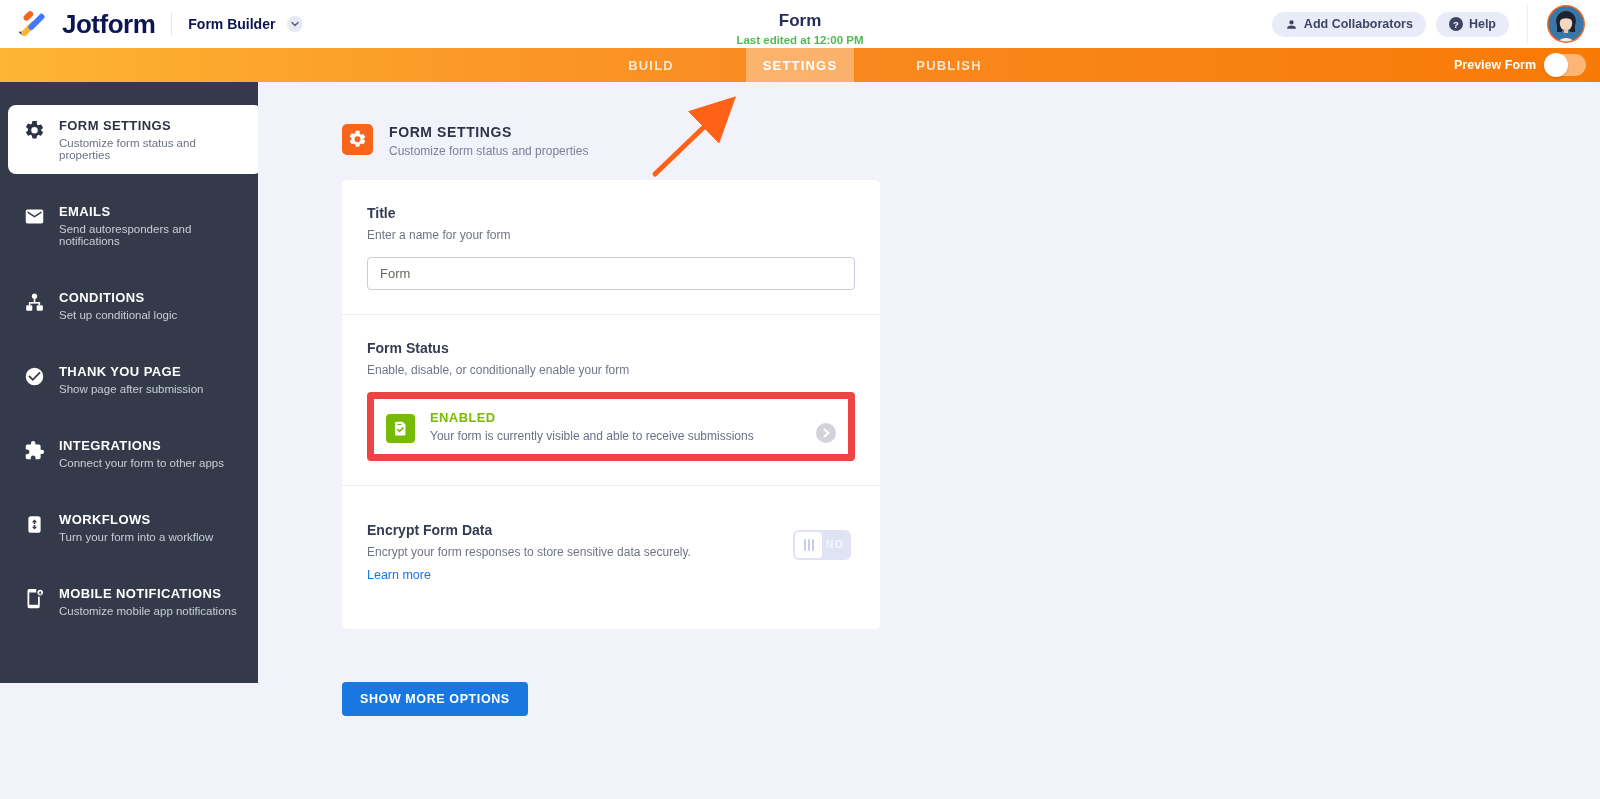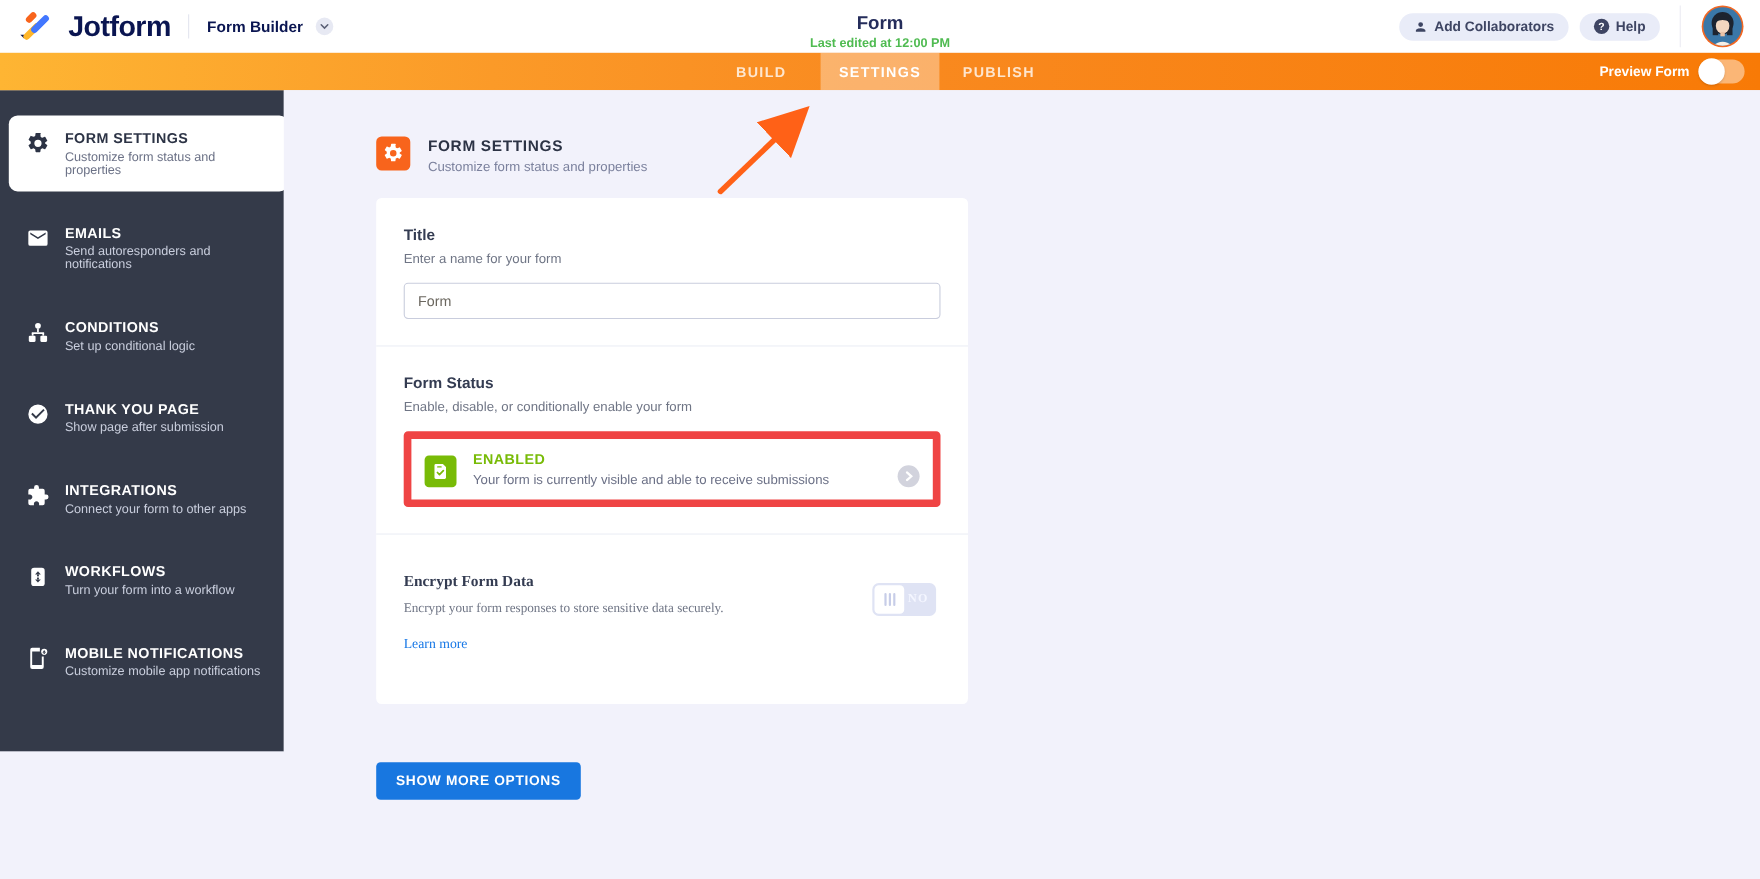--- a/index.html
+++ b/index.html
@@ -19,21 +19,21 @@
   .form-title { font-size:17px; font-weight:700; color:#252d5b; }
   .last-edited { font-size:11.5px; font-weight:600; color:#4fbb51; }
   .topbar-right { margin-left:auto; display:flex; align-items:center; gap:10px; padding-right:14px; }
   .pill { display:flex; align-items:center; gap:6px; background:#e9ecf8; border:none; border-radius:14px; height:25px; padding:0 13px; font-size:12.5px; font-weight:700; color:#3e4563; font-family:inherit; cursor:pointer; }
   .q-circle { width:14px; height:14px; border-radius:50%; background:#3e4563; color:#fff; font-size:9.5px; font-weight:700; display:flex; align-items:center; justify-content:center; }
   .right-divider { width:1px; height:38px; background:#ececf3; margin:0 8px; }
   .avatar { width:40px; height:40px; border-radius:50%; cursor:pointer; display:block; }
 
   
   .navbar { height:34px; background:linear-gradient(90deg,#feb533 0%,#fb9a28 28%,#f98a20 50%,#f87a06 100%); display:flex; align-items:center; position:relative; }
-  .nav-tabs { position:absolute; left:0; right:0; display:flex; justify-content:center; height:34px; }
+  .nav-tabs { position:absolute; left:0; right:0; display:flex; justify-content:center; height:34px;gap:41px; }
   .nav-tab { width:108px; height:34px; display:flex; align-items:center; justify-content:center; font-size:13px; font-weight:600; letter-spacing:1.2px; color:rgba(255,255,255,0.78); cursor:pointer; }
   .nav-tab.active { background:rgba(255,255,255,0.34); color:#fff; }
   .nav-right { margin-left:auto; display:flex; align-items:center; gap:8px; padding-right:14px; z-index:1; }
   .preview-label { color:#fff; font-size:12.5px; font-weight:600; }
   .toggle { width:42px; height:22px; border-radius:11px; background:rgba(255,255,255,0.45); position:relative; cursor:pointer; }
   .toggle .knob { position:absolute; left:0px; top:-1px; width:24px; height:24px; border-radius:50%; background:#fff; box-shadow:0 1px 2px rgba(0,0,0,.15); }
 
   
   .content { display:flex; height:601px; }
   .sidebar { width:258px; background:#343a49; flex-shrink:0; padding-top:23px; }
@@ -62,21 +62,21 @@
   .text-input { width:100%; height:33px; border:1px solid #c9cddd; border-radius:4px; padding:0 12px; font-size:13px; color:#6b675f; font-family:inherit; background:#fff; outline:none; }
 
   .status-box { border:7px solid #ef4444; border-radius:4px; padding:11px 12px; display:flex; align-items:flex-end; gap:15px; cursor:pointer; }
   .status-icon { width:29px; height:29px; border-radius:4px; background:#78bb07; display:flex; align-items:center; justify-content:center; flex-shrink:0; }
   .status-title { font-size:13px; font-weight:700; letter-spacing:0.4px; color:#78bb07; margin-bottom:4px; }
   .status-desc { font-size:12px; color:#6b7086; }
   .chev-right-circle { margin-left:auto; width:20px; height:20px; border-radius:50%; background:#d2d3dd; display:flex; align-items:center; justify-content:center; flex-shrink:0; }
 
   .encrypt-row { display:flex; }
   .encrypt-text { flex:1; }
-  .learn-link { font-size:12.5px; color:#1677e6; text-decoration:none; display:inline-block; margin-top:12px; cursor:pointer; }
+  .learn-link { font-size:12.5px; color:#1677e6; text-decoration:none; display:inline-block; margin-top:2px; cursor:pointer; }
   .switch { width:58px; height:30px; border-radius:6px; background:#dfe3f4; position:relative; margin:8px 4px 0 0; flex-shrink:0; cursor:pointer; align-self:flex-start; }
   .switch .sw-knob { position:absolute; left:2px; top:2px; width:27px; height:26px; border-radius:4px; background:#fff; display:flex; align-items:center; justify-content:center; gap:2px; }
   .sw-bar { width:2px; height:12px; background:#c7cde8; border-radius:1px; }
   .sw-no { position:absolute; right:7px; top:8px; font-size:11px; font-weight:700; letter-spacing:1px; color:#f4f6ff; }
 
   .show-more-btn { margin:53px 0 0 84px; background:#1877e0; color:#fff; border:none; border-radius:4px; height:34px; padding:0 18px; font-size:12.5px; font-weight:700; letter-spacing:0.6px; font-family:inherit; cursor:pointer; }
 
   .arrow-overlay { position:absolute; left:630px; top:88px; width:130px; height:110px; pointer-events:none; z-index:5; }
 </style>
 </head>
@@ -296,21 +296,21 @@
               <div class="status-desc">Your form is currently visible and able to receive submissions</div>
             </span>
             <span class="chev-right-circle">
               <svg width="7" height="10" viewBox="0 0 7 10">
                   <path d="M1.5 1.5 L5.5 5 L1.5 8.5" stroke="#fff" stroke-width="2" fill="none" stroke-linecap="round"></path>
                 </svg>
             </span>
           </div>
         </div>
 
-        <div class="card-sec" style="padding-top:36px; padding-bottom:46px;font-family:Liberation Serif, serif;">
+        <div class="card-sec" style="padding-top:36px; padding-bottom:46px;">
           <div class="encrypt-row">
             <div class="encrypt-text">
               <div class="f-label">Encrypt Form Data</div>
               <div class="f-hint" style="margin-bottom:6px;">Encrypt your form responses to store sensitive data securely.</div>
               <a class="learn-link">Learn more</a>
             </div>
             <div class="switch">
               <div class="sw-knob">
                   <span class="sw-bar"></span>
                   <span class="sw-bar"></span>

